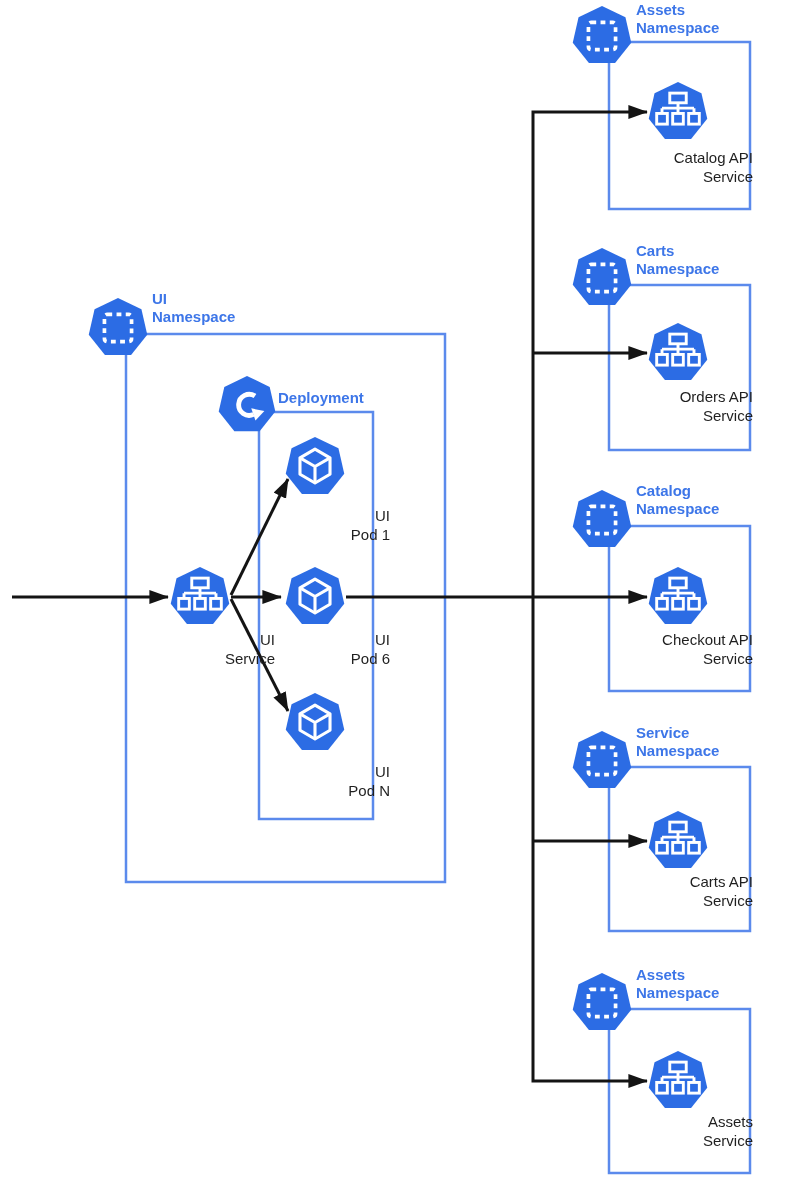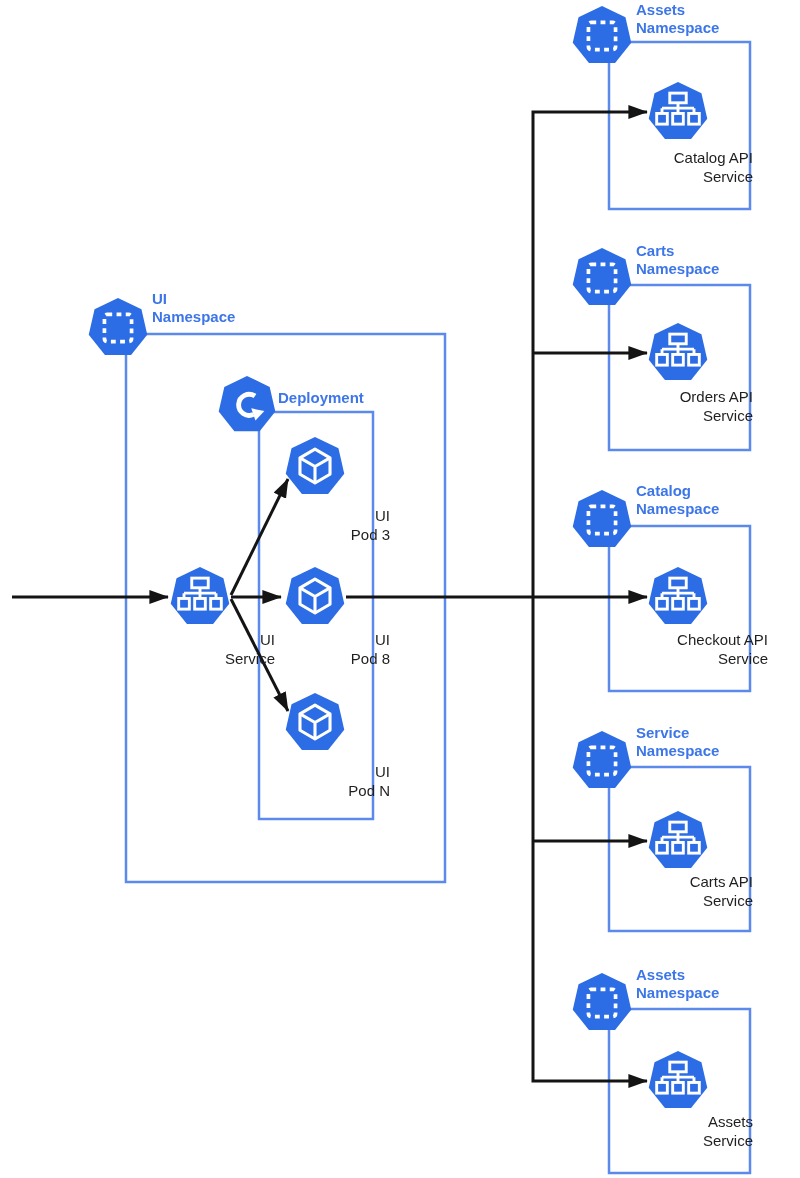--- a/index.html
+++ b/index.html
@@ -109,29 +109,29 @@
   <div class="txt" style="left:125px;top:630px">
     <span>UI</span>
     <span>Service</span>
   </div>
 
   <svg class="icon" style="left:284px;top:436px" width="62" height="62" viewBox="0 0 64 64">
       <use href="#pod-icon"></use>
     </svg>
   <div class="txt" style="left:240px;top:506px">
     <span>UI</span>
-    <span>Pod 3</span>
+    <span>Pod 1</span>
   </div>
 
   <svg class="icon" style="left:284px;top:566px" width="62" height="62" viewBox="0 0 64 64">
       <use href="#pod-icon"></use>
     </svg>
   <div class="txt" style="left:240px;top:630px">
     <span>UI</span>
-    <span>Pod 8</span>
+    <span>Pod 6</span>
   </div>
 
   <svg class="icon" style="left:284px;top:692px" width="62" height="62" viewBox="0 0 64 64">
       <use href="#pod-icon"></use>
     </svg>
   <div class="txt" style="left:240px;top:762px">
     <span>UI</span>
     <span>Pod N</span>
   </div>
 
@@ -168,21 +168,21 @@
   <svg class="icon" style="left:571px;top:489px" width="62" height="62" viewBox="0 0 64 64">
       <use href="#ns-icon"></use>
     </svg>
   <div class="lbl" style="left:636px;top:482px">
     <span>Catalog</span>
     <span>Namespace</span>
   </div>
   <svg class="icon" style="left:647px;top:566px" width="62" height="62" viewBox="0 0 64 64">
       <use href="#svc-icon"></use>
     </svg>
-  <div class="txt" style="left:618px;top:630px">
+  <div class="txt" style="left:603px;top:630px">
     <span>Checkout API</span>
     <span>Service</span>
   </div>
 
   <svg class="icon" style="left:571px;top:730px" width="62" height="62" viewBox="0 0 64 64">
       <use href="#ns-icon"></use>
     </svg>
   <div class="lbl" style="left:636px;top:724px">
     <span>Service</span>
     <span>Namespace</span>

